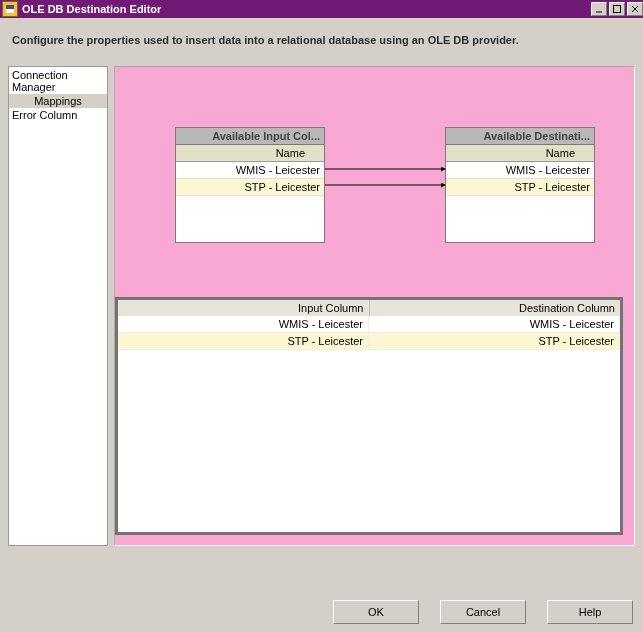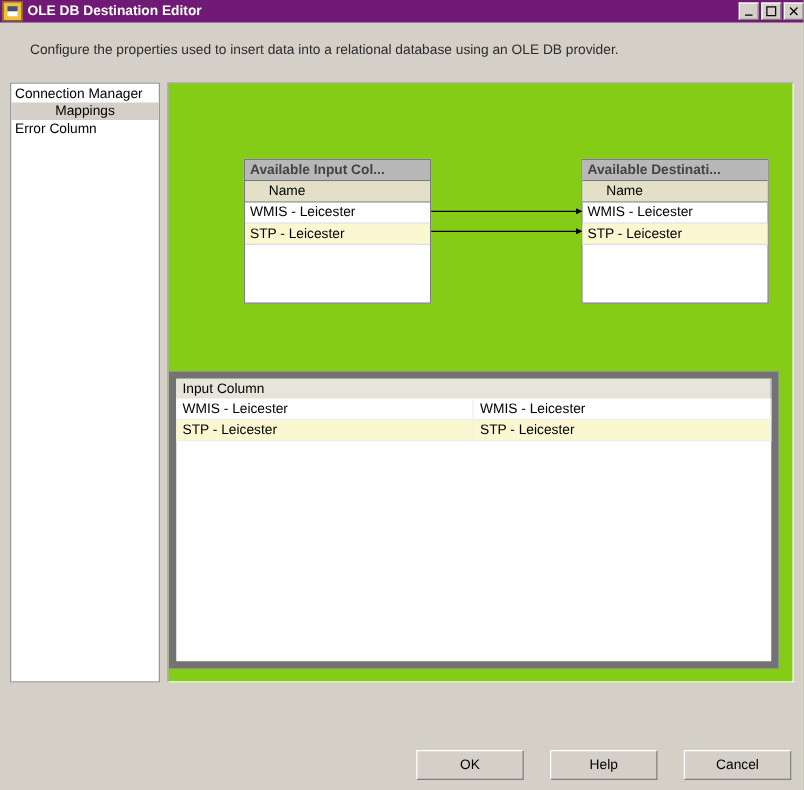--- a/index.html
+++ b/index.html
@@ -8,43 +8,43 @@
   
   .titlebar { height: 18px; background: #701a75; display: flex; align-items: center; padding-left: 2px; }
   .titlebar-icon { width: 16px; height: 16px; background: #f0c040; border:1px solid #806020; margin-right: 4px; display:flex; align-items:center; justify-content:center; position:relative;}
   .titlebar-icon svg{display:block;}
   .titlebar-text { font-weight: bold; color: #fff; flex: 1; }
   .win-btns { display: flex; gap: 0; }
   .win-btn { width: 16px; height: 14px; background: #d4d0c8; border: 1px solid #808080; border-top-color:#fff; border-left-color:#fff; margin-left:2px; display:flex; align-items:center; justify-content:center; cursor:pointer; }
   .win-btn svg { display:block; }
 
   
-  .desc { padding: 16px 12px 20px 24px; color:#2c2c2c; }
+  .desc { padding: 16px 12px 20px 12px; color:#2c2c2c;font-weight:bold; }
 
   
   .main { display:flex; padding: 0 8px; gap:6px; }
   .nav-panel, .content-panel { background:#fff; border:1px solid #999; }
-  .nav-panel { width: 120px; height: 480px; padding:1px 0; }
+  .nav-panel { width: 100px; height: 480px; padding:1px 0; }
   .nav-item { padding:1px 3px; cursor:pointer; }
   .nav-item.selected { background:#d4d0c8;text-align:center; }
-  .content-panel { flex:1; height:480px; background:#84cc16; border:1px inset #fff; position:relative; }
+  .content-panel { flex:1; height:480px; background:#f9a8d4; border:1px inset #fff; position:relative;text-align:right; }
 
   
   .canvas { position:relative; height:230px; }
   .box { position:absolute; background:#fff; border:1px solid #7a7a7a; width:150px; top:60px; }
   .box.left { left:60px; }
   .box.right { left:330px; }
   .box-title { background:#b8b8b8; border-bottom:1px solid #7a7a7a; padding:2px 4px; font-weight:bold; color:#444; white-space:nowrap; overflow:hidden; text-overflow:ellipsis;}
   .box-header { background:#e3e0c7; border-bottom:1px solid #999; padding:2px 19px; }
   .box-row { padding:2px 4px; border-bottom:1px solid #ddd; }
   .box-row.alt { background:#fbf7d0; }
   .box-body-pad { height:46px; }
 
   
-  .grid-wrap { position:absolute; left:0; right:11px; top:230px; height:238px; background:#fff; border:6px solid #737373; }
+  .grid-wrap { position:absolute; left:0; right:11px; top:230px; height:238px; background:#fff; border:3px solid #737373; }
   .grid-header { display:flex; }
   .grid-header .gh { flex:1; background:#e7e5da; padding:2px 5px; }
   .grid-header .gh:first-child{ border-right:1px solid #bfbfbf; }
   .grid-row { display:flex; }
   .grid-row .gc { flex:1; padding:2px 5px; border-right:1px solid #eee; border-bottom:1px solid #eee; }
   .grid-row:nth-child(even) .gc { background:#fff; }
   .grid-row.alt .gc { background:#fbf7d0; }
 
   
   .arrows { position:absolute; top:60px; left:0; width:100%; height:140px; pointer-events:none; }
@@ -121,31 +121,32 @@
           </marker>
         </defs>
         <line x1="210" y1="42" x2="330" y2="42" stroke="#000" marker-end="url(#ah)"></line>
         <line x1="210" y1="58" x2="330" y2="58" stroke="#000" marker-end="url(#ah)"></line>
       </svg>
     </div>
 
     <div class="grid-wrap">
       <div class="grid-header">
         <div class="gh">Input Column</div>
+        <div class="gh">Destination Column</div>
       </div>
       <div class="grid-row">
         <div class="gc">WMIS - Leicester</div>
         <div class="gc">WMIS - Leicester</div>
       </div>
       <div class="grid-row alt">
         <div class="gc">STP - Leicester</div>
         <div class="gc">STP - Leicester</div>
       </div>
     </div>
 
   </div>
 </div>
 
 <div class="buttons">
   <div class="btn">OK</div>
+  <div class="btn">Cancel</div>
   <div class="btn">Help</div>
-  <div class="btn">Cancel</div>
 </div>
 
 </body></html>

